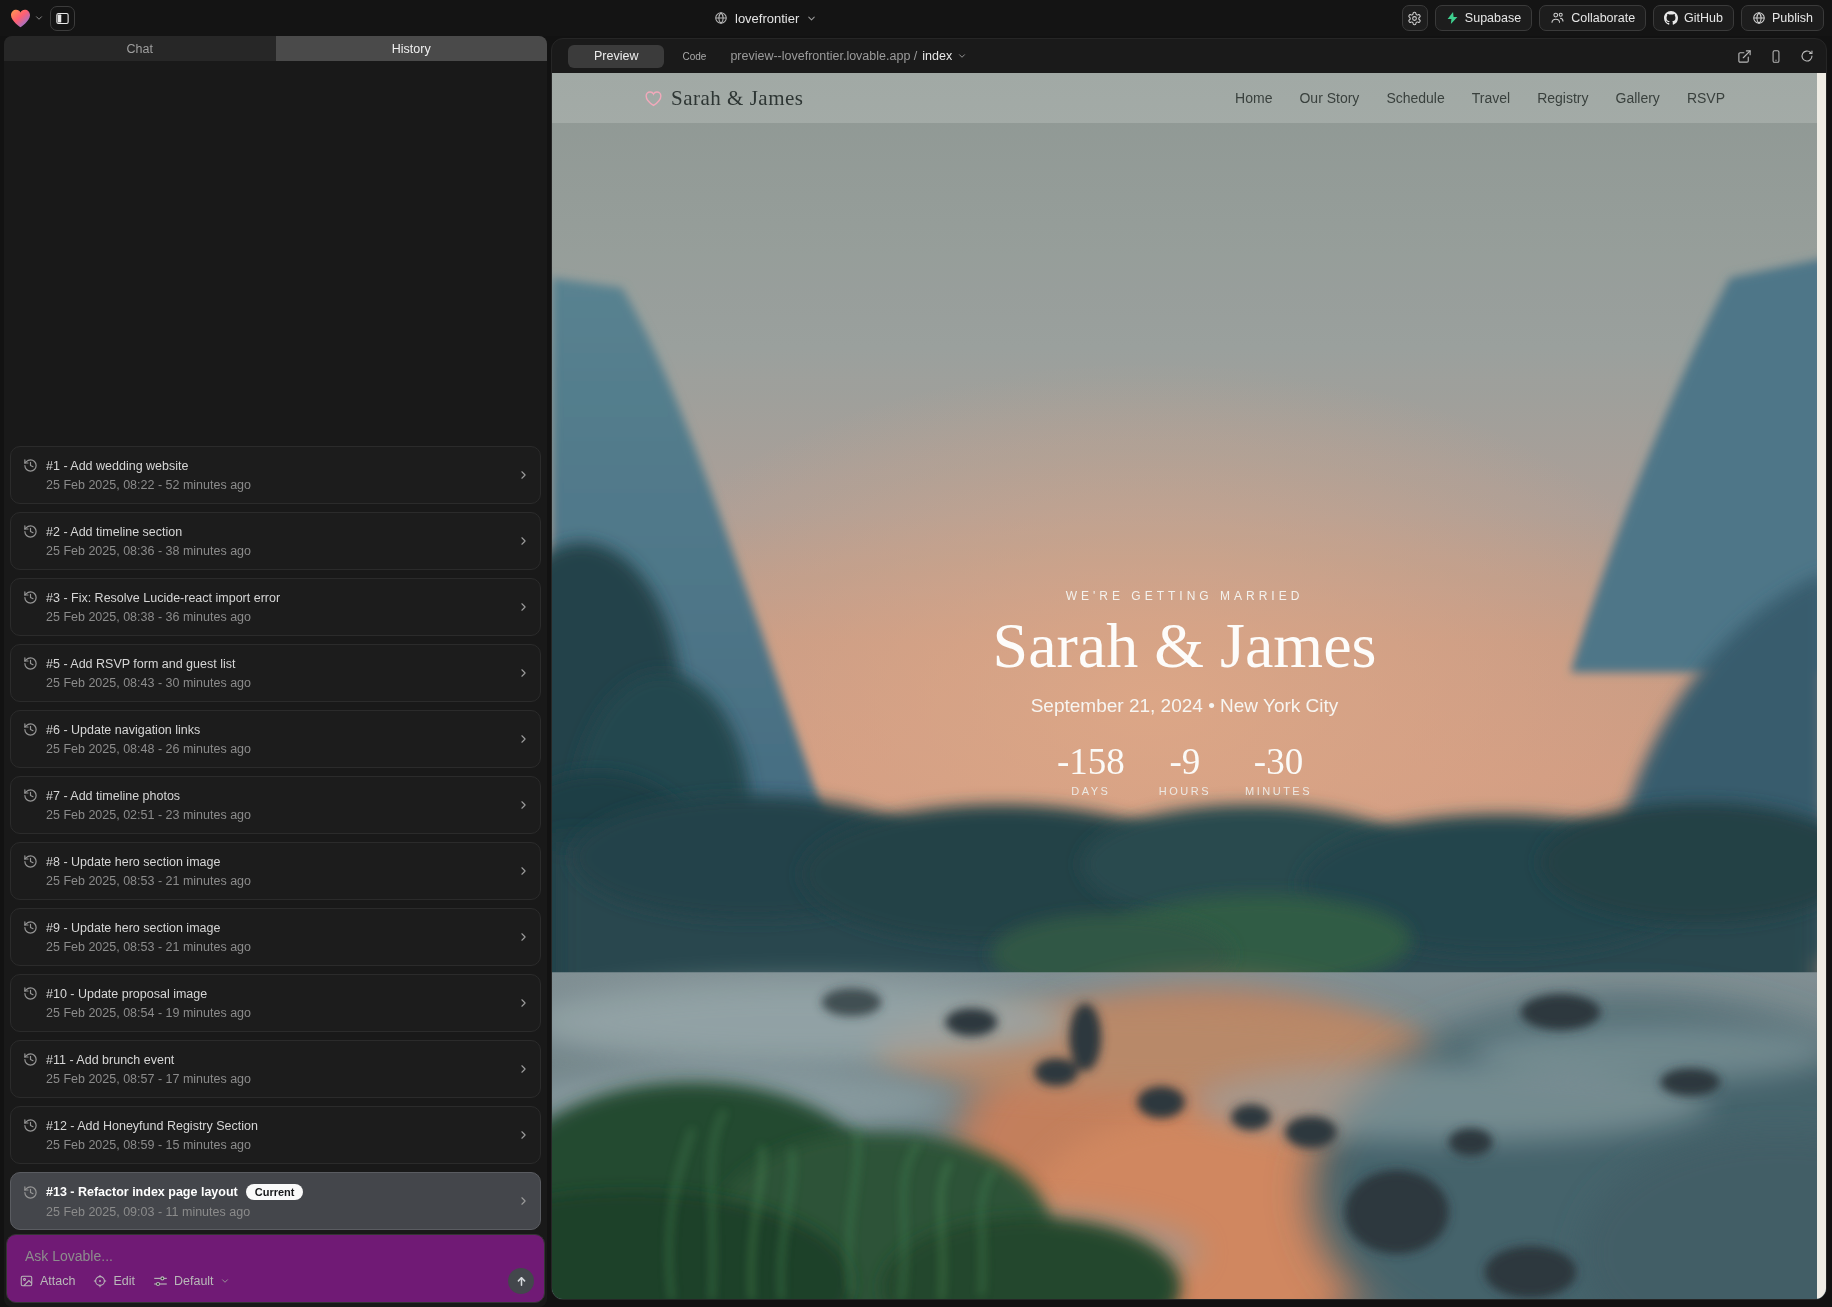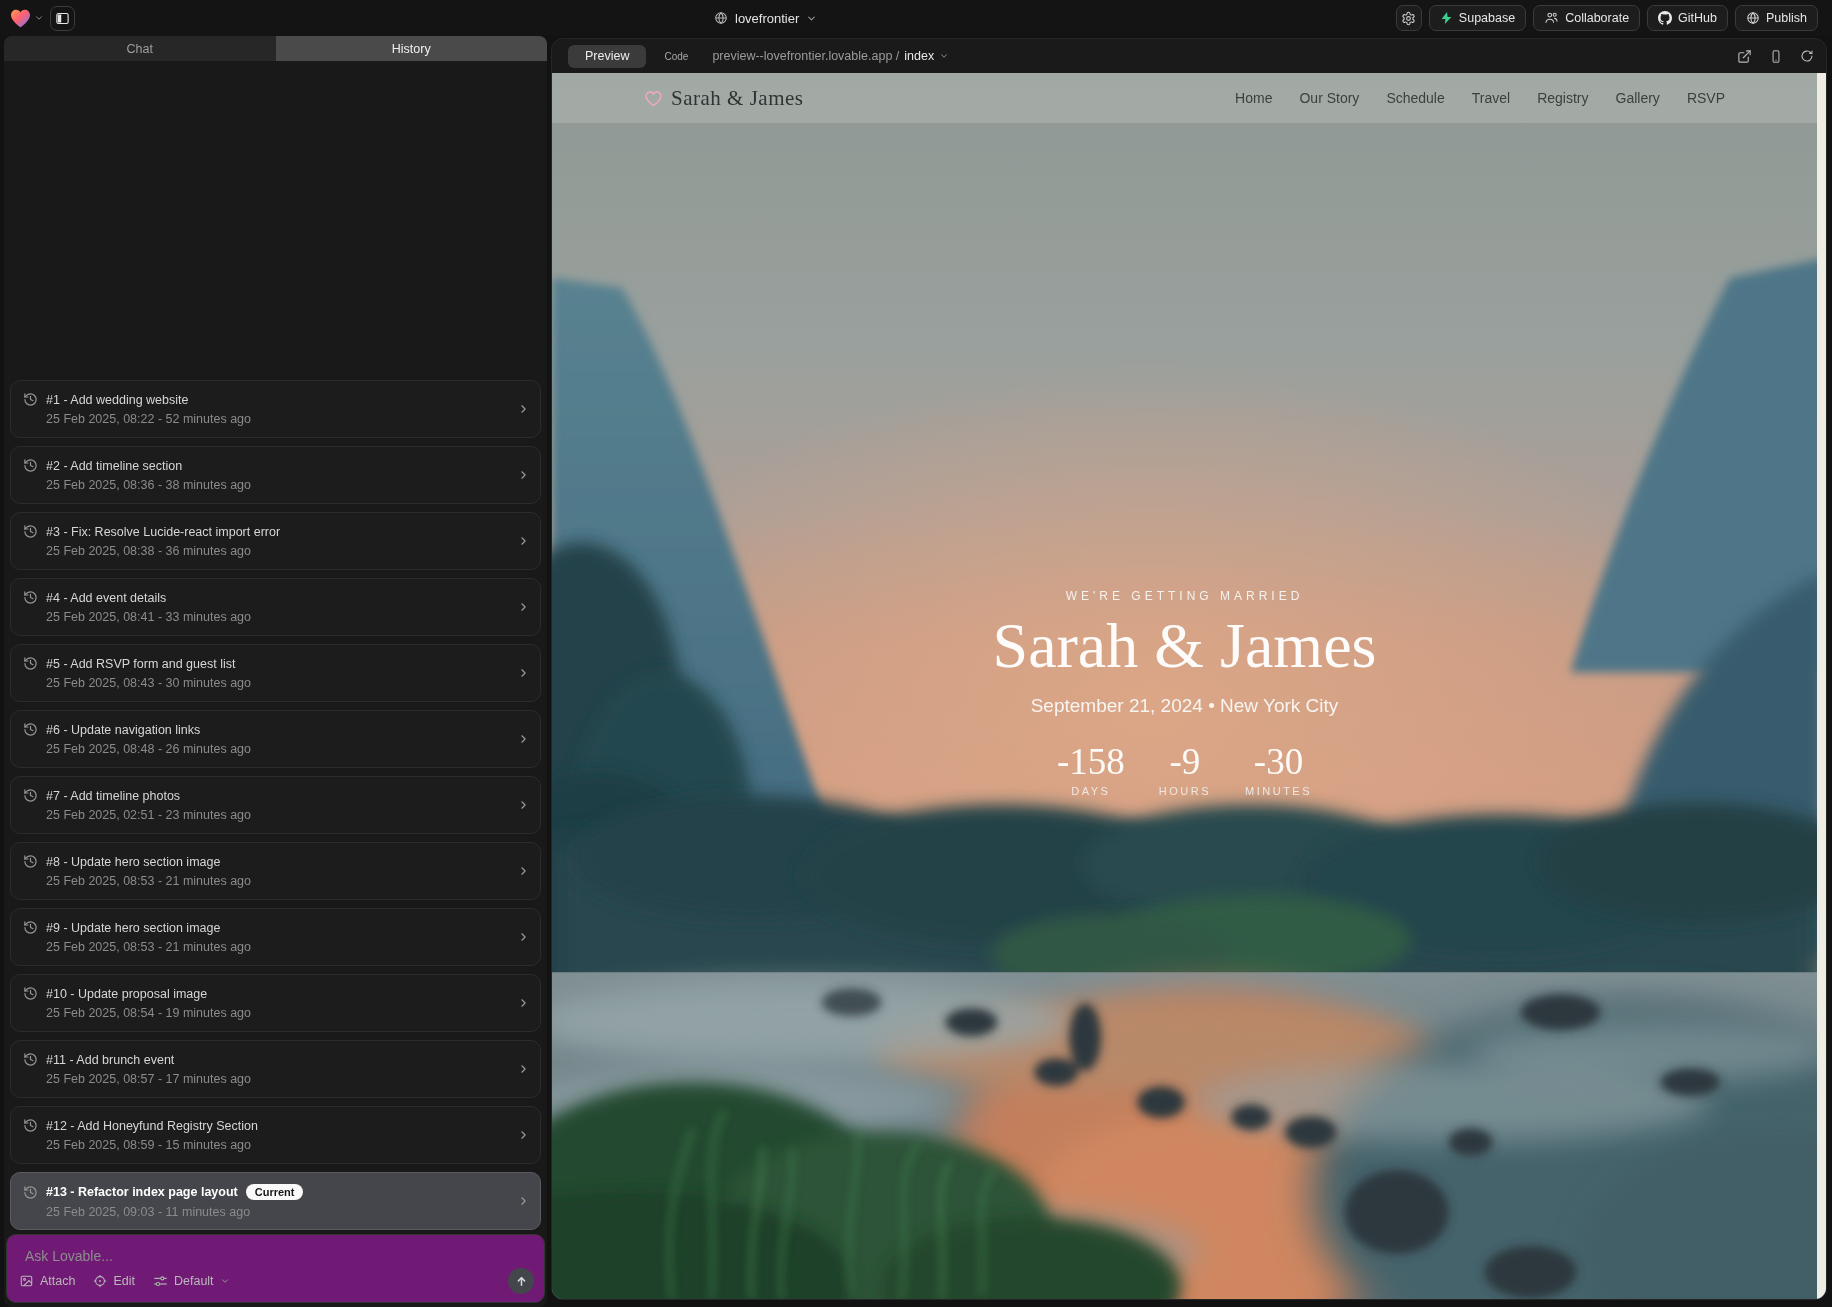--- a/index.html
+++ b/index.html
@@ -8,21 +8,21 @@
          font-family:"Liberation Sans",sans-serif;overflow:hidden;color:#ddd;}
 
   
   .topbar{position:absolute;left:0;top:0;right:0;height:36px;background:#141414;}
   .tb-left{position:absolute;left:10px;top:0;height:36px;display:flex;align-items:center;gap:6px;}
   .logo-btn{display:flex;align-items:center;gap:3px;cursor:pointer;}
   .icon-btn{width:25px;height:25px;border:1px solid #3c3c3c;border-radius:7px;background:transparent;
             display:flex;align-items:center;justify-content:center;padding:0;}
   .tb-center{position:absolute;left:714px;top:0;height:36px;display:flex;align-items:center;gap:7px;
              color:#e4e4e4;font-size:13px;}
-  .tb-right{position:absolute;right:14px;top:0;height:36px;display:flex;align-items:center;gap:7px;}
+  .tb-right{position:absolute;right:8px;top:0;height:36px;display:flex;align-items:center;gap:7px;}
   .tb-btn{height:26px;display:flex;align-items:center;gap:6px;padding:0 10px;border:1px solid #3a3a3a;
           border-radius:7px;background:#1d1d1d;color:#e6e6e6;font-size:12.5px;font-family:inherit;}
   .tb-btn.square{width:26px;padding:0;justify-content:center;}
 
   
   .sidebar{position:absolute;left:4px;top:36px;width:543px;bottom:0;background:#191919;border-radius:8px;}
   .tabs{position:absolute;left:0;right:0;top:0;height:25px;display:flex;border-radius:8px 8px 0 0;overflow:hidden;}
   .tab{flex:1;display:flex;align-items:center;justify-content:center;font-size:12.5px;color:#9f9f9f;
        background:#272727;cursor:pointer;}
   .tab.active{background:#4a4a4a;color:#f0f0f0;}
@@ -48,21 +48,21 @@
   .comp-btn{display:flex;align-items:center;gap:6px;background:transparent;border:0;color:#b9b9b9;
             font-size:12.5px;font-family:inherit;padding:0;cursor:pointer;}
   .send-btn{margin-left:auto;width:26px;height:26px;border-radius:50%;background:#43474c;border:0;
             display:flex;align-items:center;justify-content:center;cursor:pointer;}
 
   
   .panel{position:absolute;left:551px;right:5px;top:38px;bottom:7px;background:#1a1a1a;
          border:1px solid #262626;border-radius:12px;}
   .panel-toolbar{position:absolute;left:0;right:0;top:0;height:34px;display:flex;align-items:center;
                  padding:0 12px 0 16px;gap:18px;}
-  .pv-pill{height:23px;padding:0 17px;border-radius:6px;background:#3b3b3b;color:#ececec;font-size:12.5px;
+  .pv-pill{height:23px;padding:0 26px;border-radius:6px;background:#3b3b3b;color:#ececec;font-size:12.5px;
            display:flex;align-items:center;border:0;font-family:inherit;}
   .pv-code{color:#a9a9a9;font-size:10px;background:none;border:0;font-family:inherit;padding:0;}
   .pv-url{display:flex;align-items:center;gap:5px;font-size:12.5px;color:#9b9b9b;margin-left:6px;cursor:pointer;}
   .pv-url .page{color:#e8e8e8;}
   .pv-icons{margin-left:auto;display:flex;align-items:center;gap:17px;}
   .pv-ic{background:none;border:0;padding:0;display:flex;align-items:center;cursor:pointer;}
 
   
   .site{position:absolute;left:0;right:0;top:34px;bottom:0;border-radius:0 0 11px 11px;overflow:hidden;
         background:#8e9793;}
@@ -244,39 +244,20 @@
 
         </div>
         <div class="hi-meta">25 Feb 2025, 08:38 - 36 minutes ago</div>
         <span class="hi-chevron">
           <svg class="ic" width="13" height="13" viewBox="0 0 24 24">
               <polyline points="9,6 15,12 9,18" fill="none" stroke="#9a9a9a" stroke-width="2" stroke-linecap="round" stroke-linejoin="round"></polyline>
             </svg>
         </span>
       </div>
 
-      <div class="history-item">
-        <div class="hi-row">
-          <span>
-            <svg class="ic" width="15" height="15" viewBox="0 0 24 24" fill="none" stroke="#969696" stroke-width="1.9" stroke-linecap="round" stroke-linejoin="round">
-              <path d="M3 12a9 9 0 1 0 9-9 9.75 9.75 0 0 0-6.74 2.74L3 8"></path>
-                <path d="M3 3v5h5"></path>
-                <path d="M12 7v5l4 2"></path>
-            </svg>
-          </span>
-          <span class="hi-title">#4 - Add event details</span>
-
-        </div>
-        <div class="hi-meta">25 Feb 2025, 08:41 - 33 minutes ago</div>
-        <span class="hi-chevron">
-          <svg class="ic" width="13" height="13" viewBox="0 0 24 24">
-              <polyline points="9,6 15,12 9,18" fill="none" stroke="#9a9a9a" stroke-width="2" stroke-linecap="round" stroke-linejoin="round"></polyline>
-            </svg>
-        </span>
-      </div>
 
       <div class="history-item">
         <div class="hi-row">
           <span>
             <svg class="ic" width="15" height="15" viewBox="0 0 24 24" fill="none" stroke="#969696" stroke-width="1.9" stroke-linecap="round" stroke-linejoin="round">
               <path d="M3 12a9 9 0 1 0 9-9 9.75 9.75 0 0 0-6.74 2.74L3 8"></path>
                 <path d="M3 3v5h5"></path>
                 <path d="M12 7v5l4 2"></path>
             </svg>
           </span>

